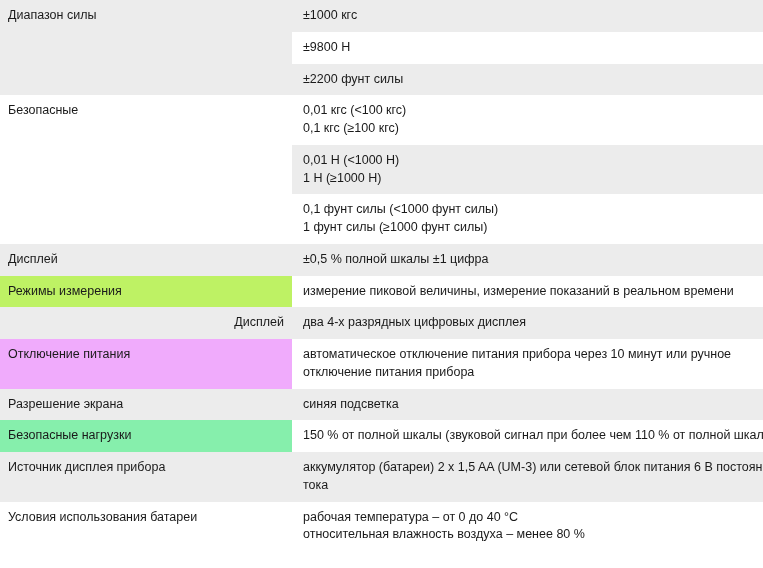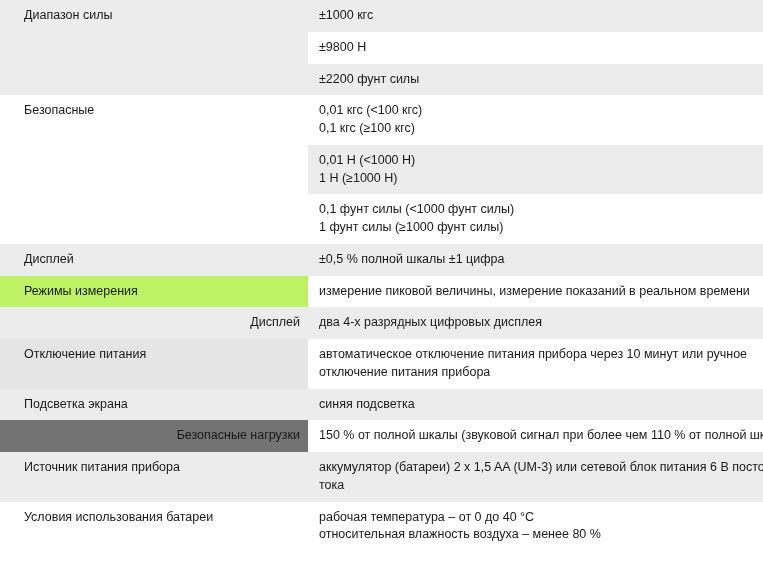--- a/index.html
+++ b/index.html
@@ -23,21 +23,21 @@
   .spec-table tr {
     vertical-align: top;
   }
   .spec-table td {
     padding: 7px 8px 7px 8px;
     line-height: 1.42;
     vertical-align: top;
   }
   td.label-cell {
     width: 276px;
-    padding-left: 24px;
+    padding-left: 8px;
   }
   td.value-cell {
     width: 487px;
     padding-left: 11px;
     padding-right: 14px;
   }
   .line { display: block; }
 </style>
 </head>
 <body>
@@ -91,39 +91,39 @@
           <span class="line">измерение пиковой величины, измерение показаний в реальном времени</span>
         </td>
       </tr>
       <tr>
         <td class="label-cell" rowspan="1" style="background: rgb(236, 236, 236); text-align: right;"><span>Дисплей</span></td>
         <td class="value-cell" style="background: rgb(236, 236, 236);">
           <span class="line">два 4-х разрядных цифровых дисплея</span>
         </td>
       </tr>
       <tr>
-        <td class="label-cell" rowspan="1" style="background: #e5e5e5; margin-top: 30px;"><span>Отключение питания</span></td>
+        <td class="label-cell" rowspan="1" style="background: #f0abfc; margin-top: 30px;"><span>Отключение питания</span></td>
         <td class="value-cell" style="background: rgb(255, 255, 255);">
           <span class="line">автоматическое отключение питания прибора через 10 минут или ручное отключение питания прибора</span>
         </td>
       </tr>
       <tr>
-        <td class="label-cell" rowspan="1" style="background: rgb(236, 236, 236);"><span>Подсветка экрана</span></td>
+        <td class="label-cell" rowspan="1" style="background: rgb(236, 236, 236);"><span>Разрешение экрана</span></td>
         <td class="value-cell" style="background: rgb(236, 236, 236);">
           <span class="line">синяя подсветка</span>
         </td>
       </tr>
       <tr>
-        <td class="label-cell" rowspan="1" style="background: #737373; text-align: right;"><span>Безопасные нагрузки</span></td>
+        <td class="label-cell" rowspan="1" style="background: #86efac;"><span>Безопасные нагрузки</span></td>
         <td class="value-cell" style="background: rgb(255, 255, 255);">
           <span class="line">150 % от полной шкалы (звуковой сигнал при более чем 110 % от полной шкалы)</span>
         </td>
       </tr>
       <tr>
-        <td class="label-cell" rowspan="1" style="background: rgb(236, 236, 236);"><span>Источник питания прибора</span></td>
+        <td class="label-cell" rowspan="1" style="background: rgb(236, 236, 236);"><span>Источник дисплея прибора</span></td>
         <td class="value-cell" style="background: rgb(236, 236, 236);">
           <span class="line">аккумулятор (батареи) 2 x 1,5 AA (UM-3) или сетевой блок питания 6 В постоянного тока</span>
         </td>
       </tr>
       <tr>
         <td class="label-cell" rowspan="1" style="background: rgb(255, 255, 255);"><span>Условия использования батареи</span></td>
         <td class="value-cell" style="background: rgb(255, 255, 255);">
           <span class="line">рабочая температура – от 0 до 40 °С</span>
           <span class="line">относительная влажность воздуха – менее 80 %</span>
         </td>

